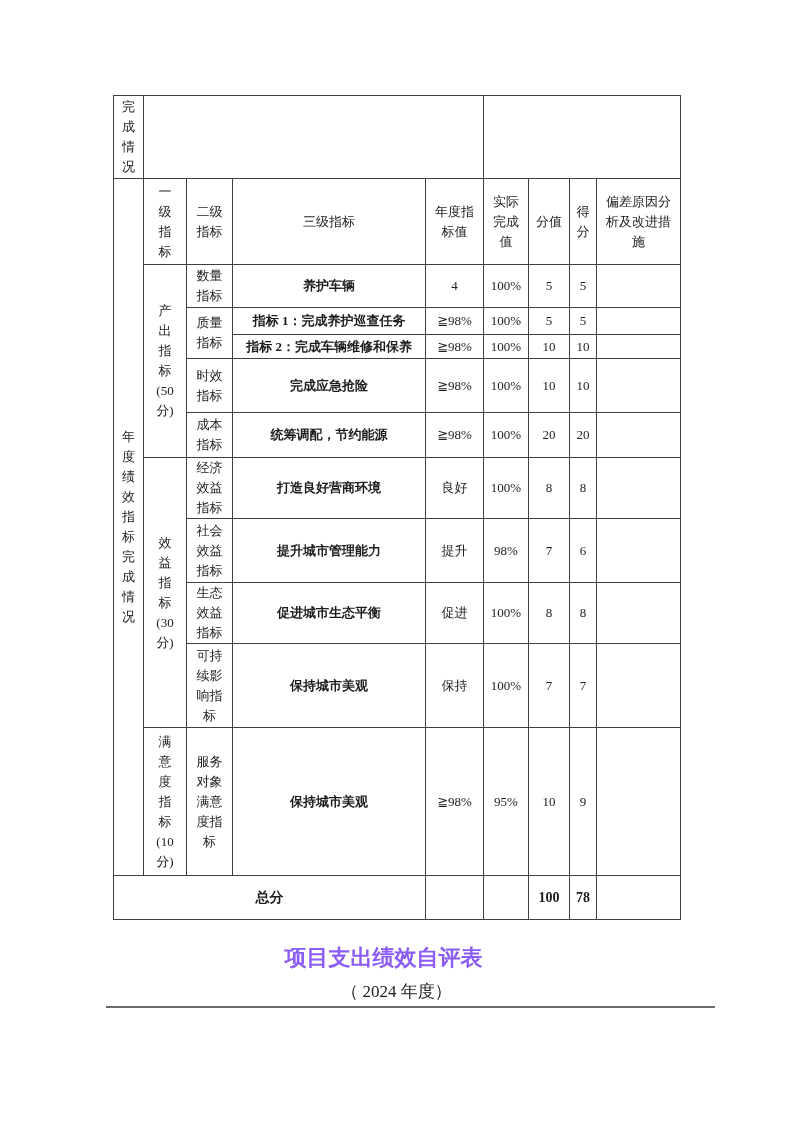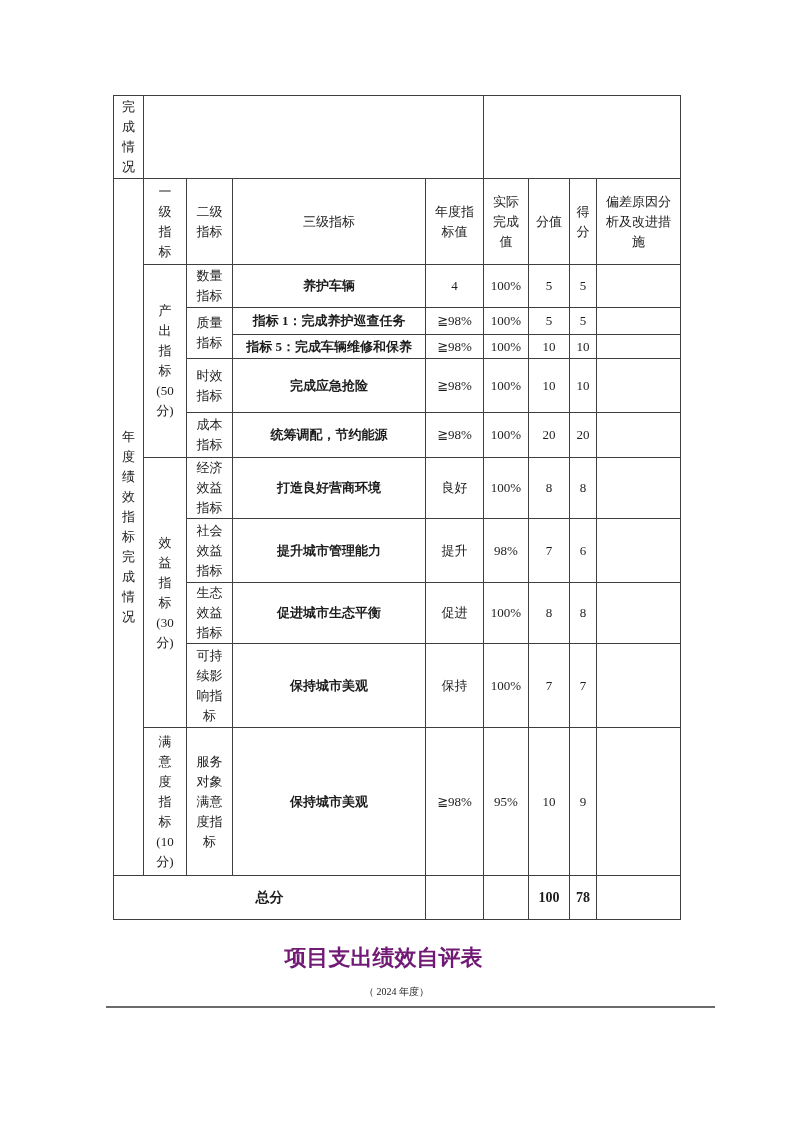--- a/index.html
+++ b/index.html
@@ -40,27 +40,27 @@
   .score  { font-size: 14px; }
   tr.total-row td { font-weight: bold; font-size: 14px; }
 
   .doc-title {
     position: absolute;
     left: 0; top: 943px; width: 767px;
     text-align: center;
     font-size: 22px;
     font-weight: bold;
     line-height: 30px;
-    color: #701a75;
+    color: #8b5cf6;
   }
   .doc-subtitle {
     position: absolute;
     left: 0; top: 983px; width: 793px;
     text-align: center;
-    font-size: 10px;
+    font-size: 17px;
     line-height: 18px;
     color: #222;
   }
   .next-table-rule {
     position: absolute;
     left: 106px; top: 1006px;
     width: 609px; height: 2px;
     background: #6a6a6a;
   }
 </style>
@@ -145,21 +145,21 @@
 指标</td>
       <td class="ind">指标 1：完成养护巡查任务</td>
       <td class="target">≧98%</td>
       <td class="actual">100%</td>
       <td class="score">5</td>
       <td class="score">5</td>
       <td></td>
     </tr>
 
     <tr style="height:24px">
-      <td class="ind">指标 5：完成车辆维修和保养</td>
+      <td class="ind">指标 2：完成车辆维修和保养</td>
       <td class="target">≧98%</td>
       <td class="actual">100%</td>
       <td class="score">10</td>
       <td class="score">10</td>
       <td></td>
     </tr>
 
     <tr style="height:54px">
       <td class="v">时效
 指标</td>

